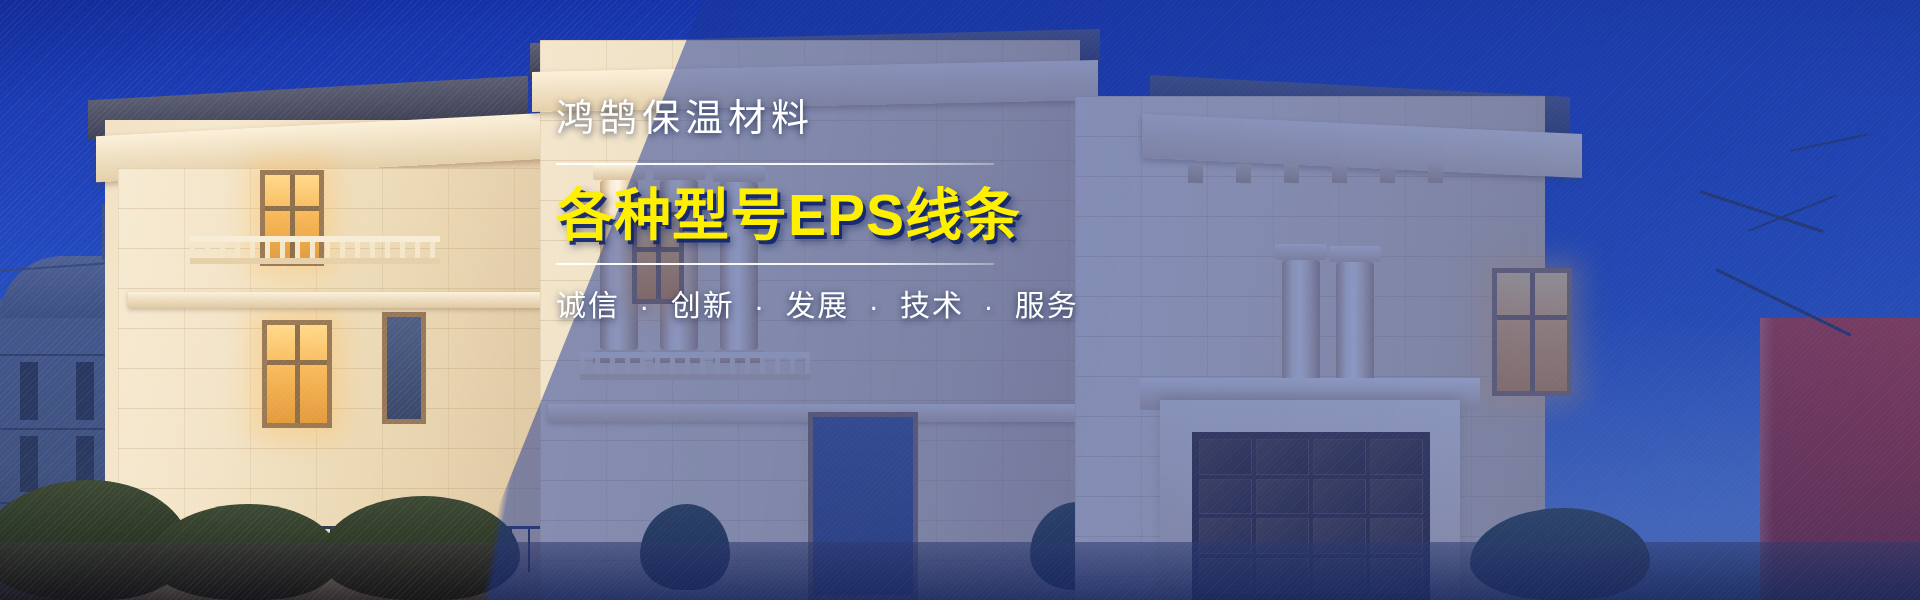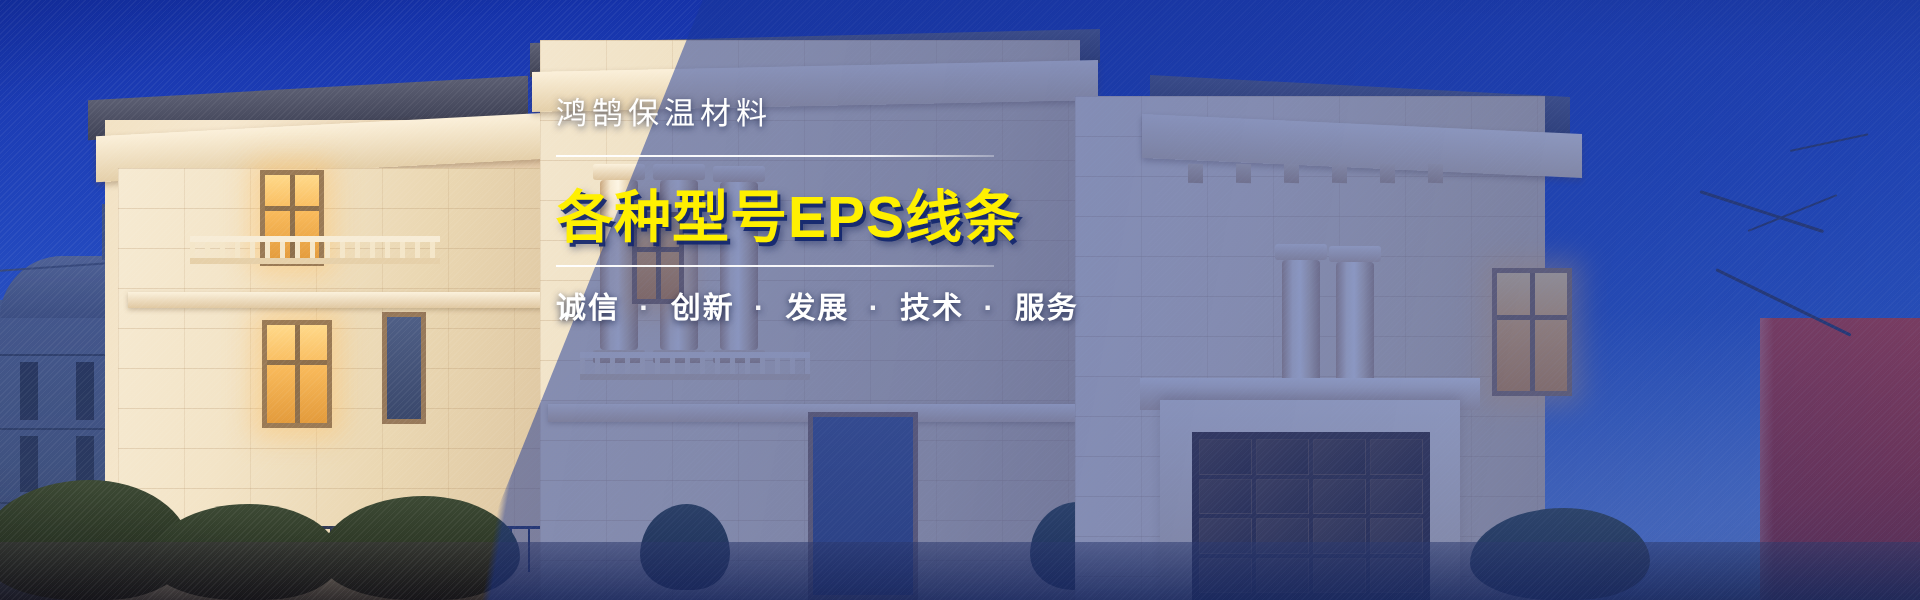--- a/index.html
+++ b/index.html
@@ -218,59 +218,59 @@
     clip-path:polygon(36.6% 0,38.2% 0,25.6% 100%,24.0% 100%);
   }
 
   
   .content{
     position:absolute;left:556px;top:96px;width:460px;
     text-align:left;
   }
 
   .brand{
-    font-size:31px;
+    font-size:38px;
     line-height:1.18;
     letter-spacing:5px;
     color:#ffffff;
     font-weight:400;
     text-shadow:0 2px 7px rgba(6,18,56,.72);
     white-space:nowrap;
   }
 
   .rule{
     height:2px;
     background:linear-gradient(90deg,rgba(255,255,255,.97) 0%,rgba(255,255,255,.92) 72%,rgba(255,255,255,.30) 100%);
     margin:22px 0 0 0;
     width:438px;
   }
   .rule-lower{margin:18px 0 0 0;width:438px;}
 
   .headline{
-    margin-top:30px;
+    margin-top:20px;
     font-size:57px;
     line-height:1.06;
     font-weight:700;
     letter-spacing:1px;
     color:#fff000;
     white-space:nowrap;
     text-shadow:
        3px 4px 0 rgba(18,38,110,.92),
        5px 6px 9px rgba(10,24,78,.55);
   }
   .headline .hl-line{display:block;}
   .headline .hl-line + .hl-line{margin-top:6px;}
 
   .tagline{
     margin-top:22px;
     font-size:30px;
     line-height:1.25;
     color:#ffffff;
     letter-spacing:2px;
-    font-weight:700;
+    font-weight:400;
     white-space:nowrap;
     text-shadow:0 2px 7px rgba(6,18,56,.72);
   }
   .tagline .dot{margin:0 9px;opacity:.92;}
 </style>
 </head>
 <body>
 
 <div class="banner">
 

